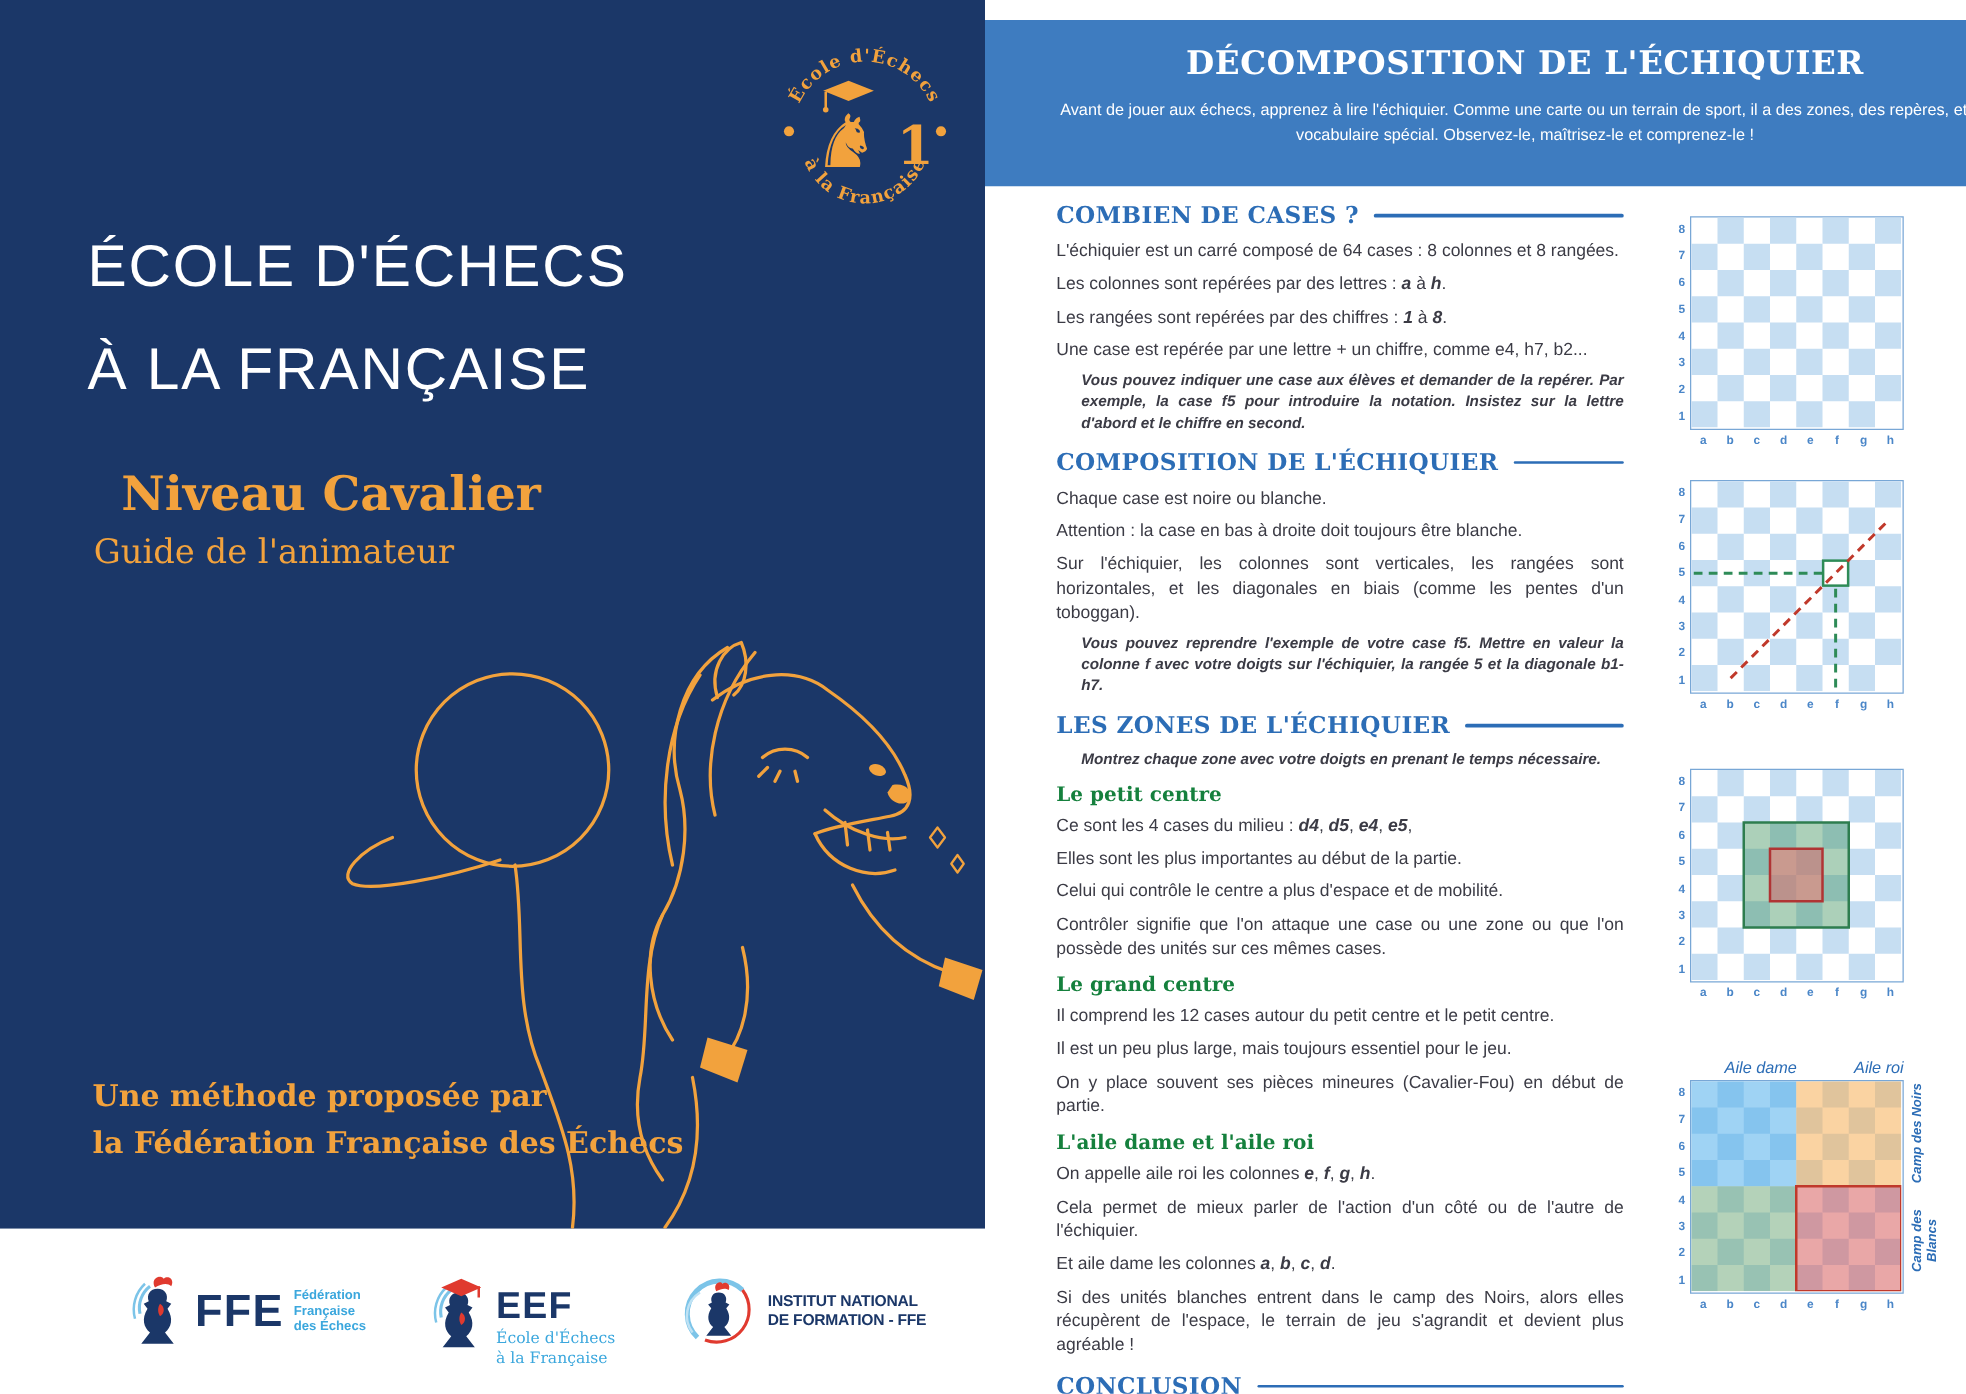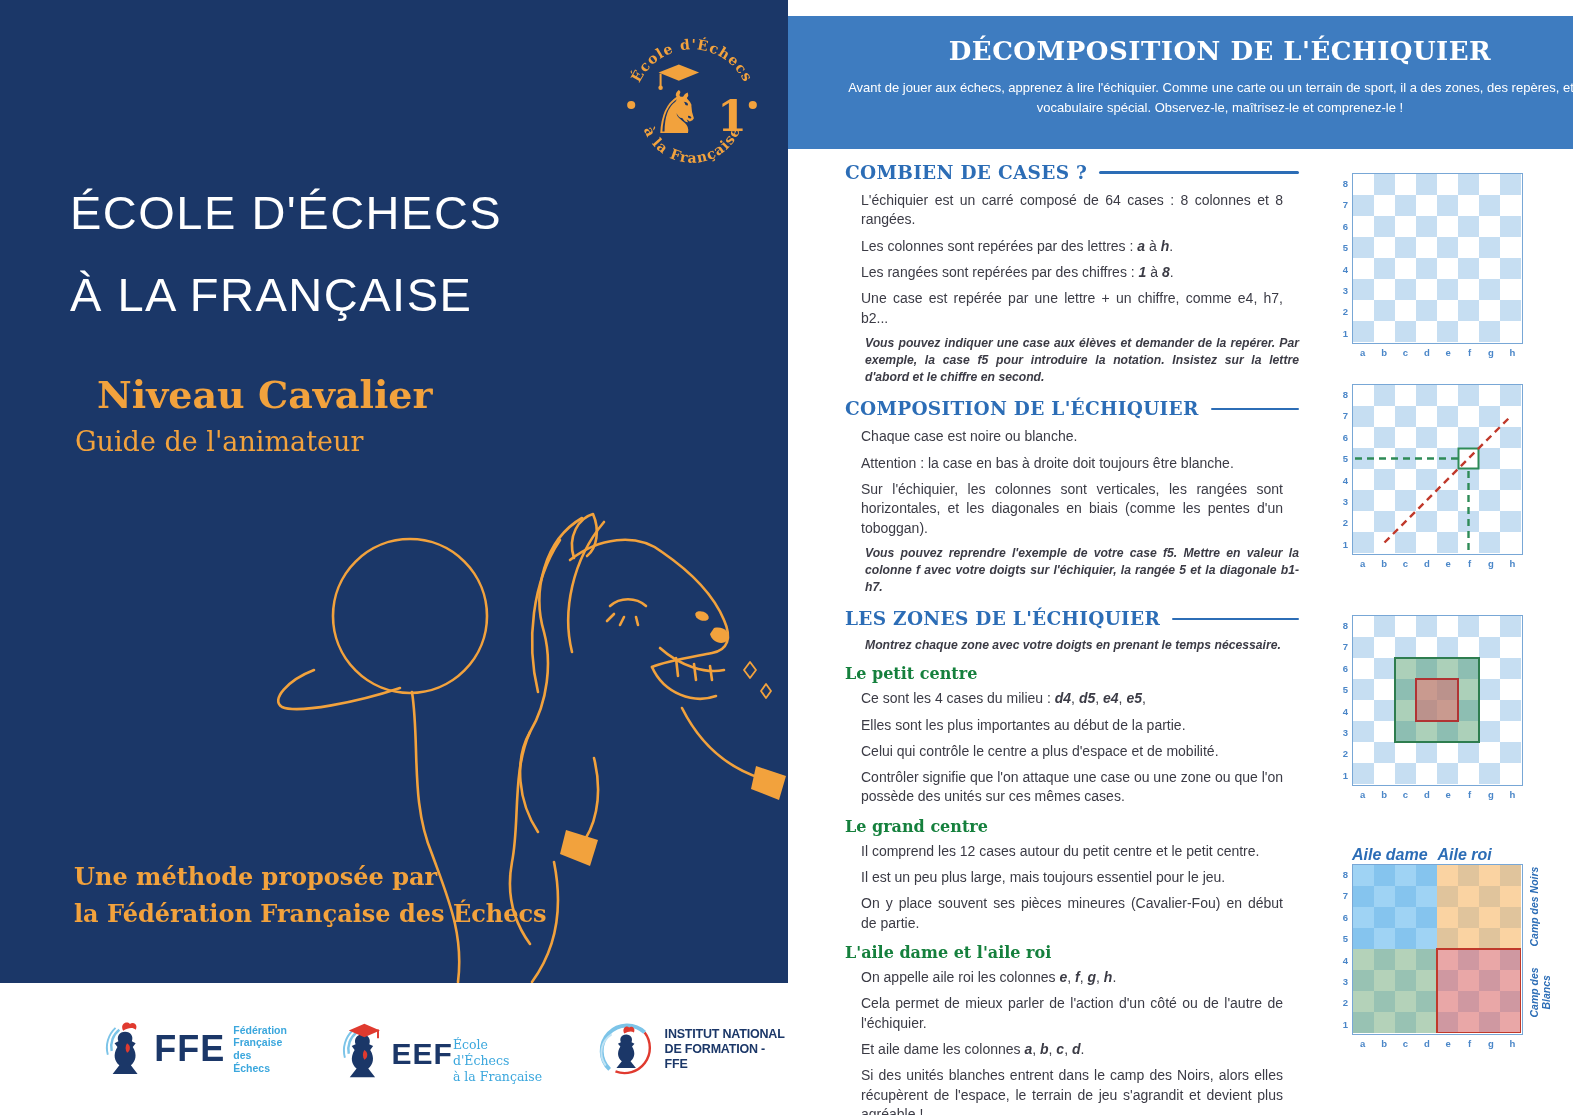--- a/index.html
+++ b/index.html
@@ -40,38 +40,38 @@
   #page-header{width:100%; height:133px; background:var(--header-blue); color:#fff; text-align:center;}
   .hdr-title{padding-top:20px; font-family:"DejaVu Serif",serif; font-weight:bold; font-size:26px; letter-spacing:0.5px;}
   .hdr-intro{margin:12px auto 0; width:92%; font-size:13px; line-height:1.5; text-align:center;}
 
   #textcol{position:absolute; left:57px; top:146px; width:454px;}
   .sec{margin-bottom:13px;}
   .sec-h{display:flex; align-items:center; margin-bottom:8px;}
   .sec-h span{font-family:"DejaVu Serif",serif; font-weight:bold; font-size:18.5px;
     color:var(--heading-blue); letter-spacing:0.3px; white-space:nowrap;}
   .sec-h i.rule{flex:1; height:2.5px; background:var(--heading-blue); margin-left:12px; border-radius:2px;}
-  p.body{font-size:14px; line-height:1.38; color:var(--body-text); margin:0 16px 7px; text-align:justify;}
+  p.body{font-size:14px; line-height:1.38; color:var(--body-text); margin:0 0 7px; text-align:justify;}
   p.note{font-size:12.2px; line-height:1.38; color:var(--body-text); font-style:italic;
     margin:1px 0 8px 20px; text-align:justify; font-weight:bold;}
   h3.sub{font-family:"DejaVu Serif",serif; font-weight:bold; font-size:16px; color:#15803d; margin:10px 0 6px;}
   p.body b i{font-weight:bold;}
 
   
   #diagcol{position:absolute; left:548px; top:0; width:235px; height:1115px;}
   .board{position:absolute; left:0; padding-left:16px;}
   .b-ranks{position:absolute; left:0; top:0; width:12px;}
   .b-ranks span{display:block; height:21.4px; line-height:21.4px; text-align:right;
     font-size:9.5px; font-weight:bold; color:var(--label-blue);}
   .b-frame{width:171px; height:171px; border:1.5px solid var(--board-border); background:#fff; position:relative;}
   .b-frame svg{display:block; width:168px; height:168px;}
   .b-files{display:flex; width:171px; margin-top:3px;}
   .b-files span{flex:1; text-align:center; font-size:9.5px; font-weight:bold; color:var(--label-blue);}
   .top-labels{position:absolute; top:-18px; left:16px; width:171px; display:flex;}
-  .top-labels span{flex:1; text-align:left; font-size:16px; font-weight:bold; font-style:italic; color:var(--heading-blue);}
+  .top-labels span{flex:1; text-align:right; font-size:13px; font-weight:normal; font-style:italic; color:var(--heading-blue);}
   .side-labels{position:absolute; left:192px; top:0; height:171px; display:flex; flex-direction:column;}
   .side-labels span{flex:1; writing-mode:vertical-rl; transform:rotate(180deg); text-align:center;
     font-size:10.5px; font-weight:bold; font-style:italic; color:var(--heading-blue);}
 
   #pagenum{position:absolute; right:40px; bottom:24px; font-size:13.5px; color:#222; font-family:"DejaVu Serif",serif;}
 </style>
 </head>
 <body>
 
 <div id="root">
@@ -157,21 +157,21 @@
 
     <div class="logo logo-eef">
       <svg width="44" height="58" viewBox="0 0 44 58">
         <path d="M8 34 A 22 22 0 0 1 16 12" stroke="#7cc4e8" stroke-width="2.5" fill="none"></path>
         <path d="M4 38 A 28 28 0 0 1 12 10" stroke="#7cc4e8" stroke-width="2" fill="none"></path>
         <path d="M22 14 c 6 0 9 5 7 10 l 4 2 -3 4 c 5 8 3 15 -2 19 l 7 9 H 9 l 7 -9 c -5 -4 -7 -11 -2 -19 l -3 -4 4 -2 c -2 -5 1 -10 7 -10 z" fill="#1b3768"></path>
         <polygon points="8,10 24,3 40,10 24,17" fill="#e03a2f"></polygon>
         <path d="M38 9 l 0 9" stroke="#e03a2f" stroke-width="2" fill="none"></path>
         <path d="M24 30 c 4 2 4 8 0 10 c -2 -3 -2 -7 0 -10 z" fill="#e03a2f"></path>
       </svg>
-      <span style="display:flex;flex-direction:row;margin-top:24px;">
+      <span style="display:flex;flex-direction:column;margin-top:24px;">
         <span class="logo-abbr">EEF</span>
         <span class="logo-small">
           <div>École d'Échecs</div>
           <div>à la Française</div>
         </span>
       </span>
     </div>
 
     <div class="logo logo-inf">
       <svg width="62" height="62" viewBox="0 0 62 62">

